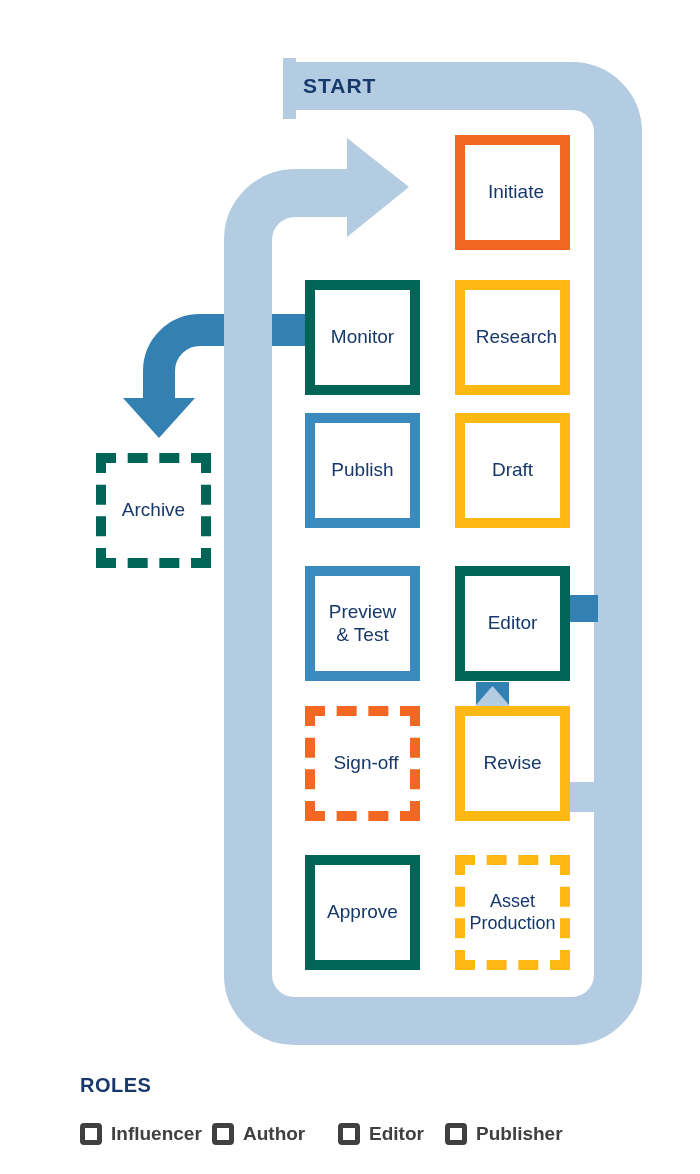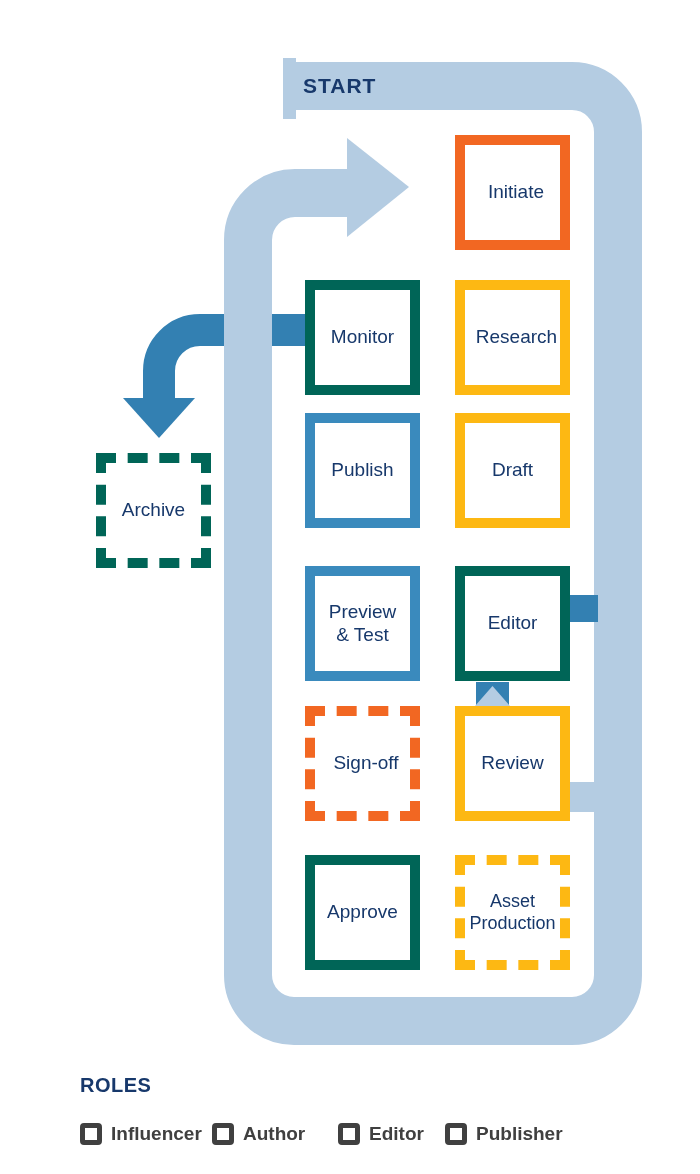--- a/index.html
+++ b/index.html
@@ -89,21 +89,21 @@
   <div class="box b-solid c-publisher" style="left:305px;top:566px;">
     <span style="max-width:80px;text-align:center;">Preview &amp; Test</span>
   </div>
   <div class="box b-solid c-editor" style="left:455px;top:566px;">
     <span>Editor</span>
   </div>
   <div class="box b-dashed c-influencer" style="left:305px;top:706px;">
     <span>Sign-off</span>
   </div>
   <div class="box b-solid c-author" style="left:455px;top:706px;">
-    <span>Review</span>
+    <span>Revise</span>
   </div>
   <div class="box b-solid c-editor" style="left:305px;top:855px;">
     <span>Approve</span>
   </div>
   <div class="box b-dashed c-author" style="left:455px;top:855px;font-size:18px;">
     <span>Asset Production</span>
   </div>
   <div class="box b-dashed c-editor" style="left:96px;top:453px;align-items:center;">
     <span>Archive</span>
   </div>

